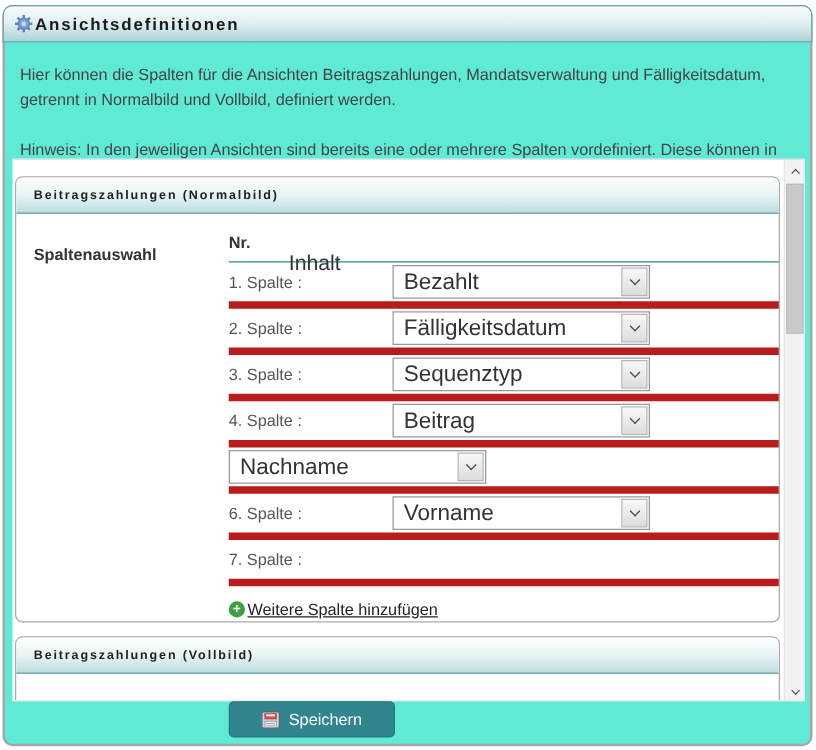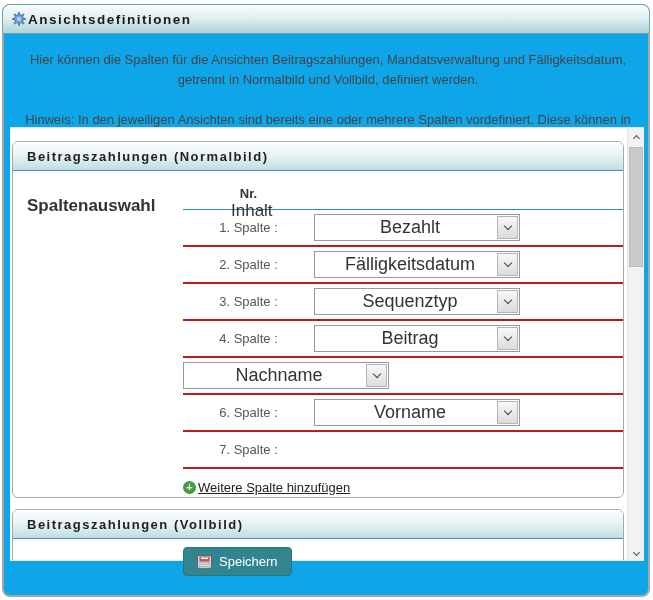--- a/index.html
+++ b/index.html
@@ -2,21 +2,21 @@
 <html><head>
 <meta charset="utf-8">
 <style>
   * { margin:0; padding:0; box-sizing:border-box; }
   html,body { width:653px; height:600px; background:#ffffff; font-family:"Liberation Sans", sans-serif; }
   body { position:relative; overflow:hidden; }
 
   
   .window {
     position:absolute; left:2px; top:4px; width:648px; height:593px;
-    background:#0ea5e9; border:2px solid #a6a6a6; border-radius:8px;text-align:center;
+    background:#5eead4; border:2px solid #a6a6a6; border-radius:8px;
   }
   .window-header {
     position:absolute; left:-2px; top:-2px; width:648px; height:30px;
     background:linear-gradient(to bottom,#f8fcfc 0%,#e2f0f1 45%,#aed3d8 100%);
     border:1px solid #6fa7ae; border-radius:8px 8px 0 0;
     display:flex; align-items:center; padding:0 8px;
   }
   .window-title {
     font-size:13.5px; font-weight:bold; color:#1b1b1b; letter-spacing:1.5px; margin-left:2px;
   }
@@ -35,41 +35,41 @@
 
   .panel {
     position:absolute; left:2px; width:612px;
     background:#ffffff; border:1px solid #a9a9a9; border-radius:6px; overflow:hidden;
   }
   .panel-header {
     height:29px; display:flex; align-items:center; padding-left:14px;
     background:linear-gradient(to bottom,#fdfefe 0%,#e8f3f4 50%,#bedde1 100%);
     border-bottom:1px solid #4d949c;
   }
-  .panel-title { font-size:13px; font-weight:bold; color:#222; letter-spacing:1.5px; }
+  .panel-title { font-size:10px; font-weight:bold; color:#222; letter-spacing:1.5px; }
 
   .panel-normalbild { top:13px; height:357px; }
   .panel-vollbild   { top:381px; height:120px; }
 
   .section-label {
     position:absolute; left:14px; top:54px;
-    font-size:17px; font-weight:bold; color:#333;
+    font-size:13px; font-weight:bold; color:#333;
   }
   .table {
     position:absolute; left:170px; top:44px; width:442px;
   }
   .table-head {
     display:flex; height:24px; align-items:flex-start;
     border-bottom:1px solid #2e8b96; padding-bottom:2px;flex-direction:column;
   }
   .col-nr { width:131px; font-size:13px; font-weight:bold; color:#333; }
   .col-inhalt { font-size:17px; font-weight:normal; color:#333;margin-left:48px; }
 
   .row {
-    display:flex; align-items:center; height:37px; border-bottom:2px solid #b91c1c;
+    display:flex; align-items:center; height:37px; border-bottom:6px solid #b91c1c;
   }
   .row-label { width:131px; font-size:13px; color:#555; }
 
   .select {
     width:206px; height:27px; background:#ffffff; border:1px solid #999;
     display:flex; align-items:center; cursor:default;
   }
   .select-value { flex:1; font-size:18px; color:#333; padding-left:8px; }
   .select-btn {
     width:21px; height:23px; margin-right:1px;
@@ -89,24 +89,24 @@
   
   .scrollbar { position:absolute; right:0; top:0; width:17px; height:434px; background:#f2f2f2; border-left:1px solid #e6e6e6; }
   .sb-btn { position:absolute; left:0; width:17px; height:17px; display:flex; align-items:center; justify-content:center; background:#f2f2f2; }
   .sb-up { top:0; } .sb-down { bottom:0; }
   .sb-chev-up { width:5px; height:5px; border-right:1.5px solid #505050; border-bottom:1.5px solid #505050; transform:rotate(-135deg); margin-top:3px; }
   .sb-chev-down { width:5px; height:5px; border-right:1.5px solid #505050; border-bottom:1.5px solid #505050; transform:rotate(45deg); margin-bottom:2px; }
   .sb-thumb { position:absolute; left:1px; top:19px; width:14px; height:120px; background:#c9c9c9; border:1px solid #bdbdbd; }
 
   
   .save-button {
-    position:absolute; left:179px; top:541px; height:29px;
+    position:absolute; left:179px; top:555px; height:29px;
     background:#31858e; border:1px solid #2a747c; border-radius:4px;
     color:#ffffff; font-size:13px; display:flex; align-items:center;
-    padding:0 13px; cursor:pointer;
+    padding:0 25px; cursor:pointer;
   }
   .save-button .floppy { margin-right:7px; display:inline-flex; }
 </style>
 </head>
 <body>
 
 <div class="window">
 
   <div class="window-header">
     <span class="gear-wrap">

